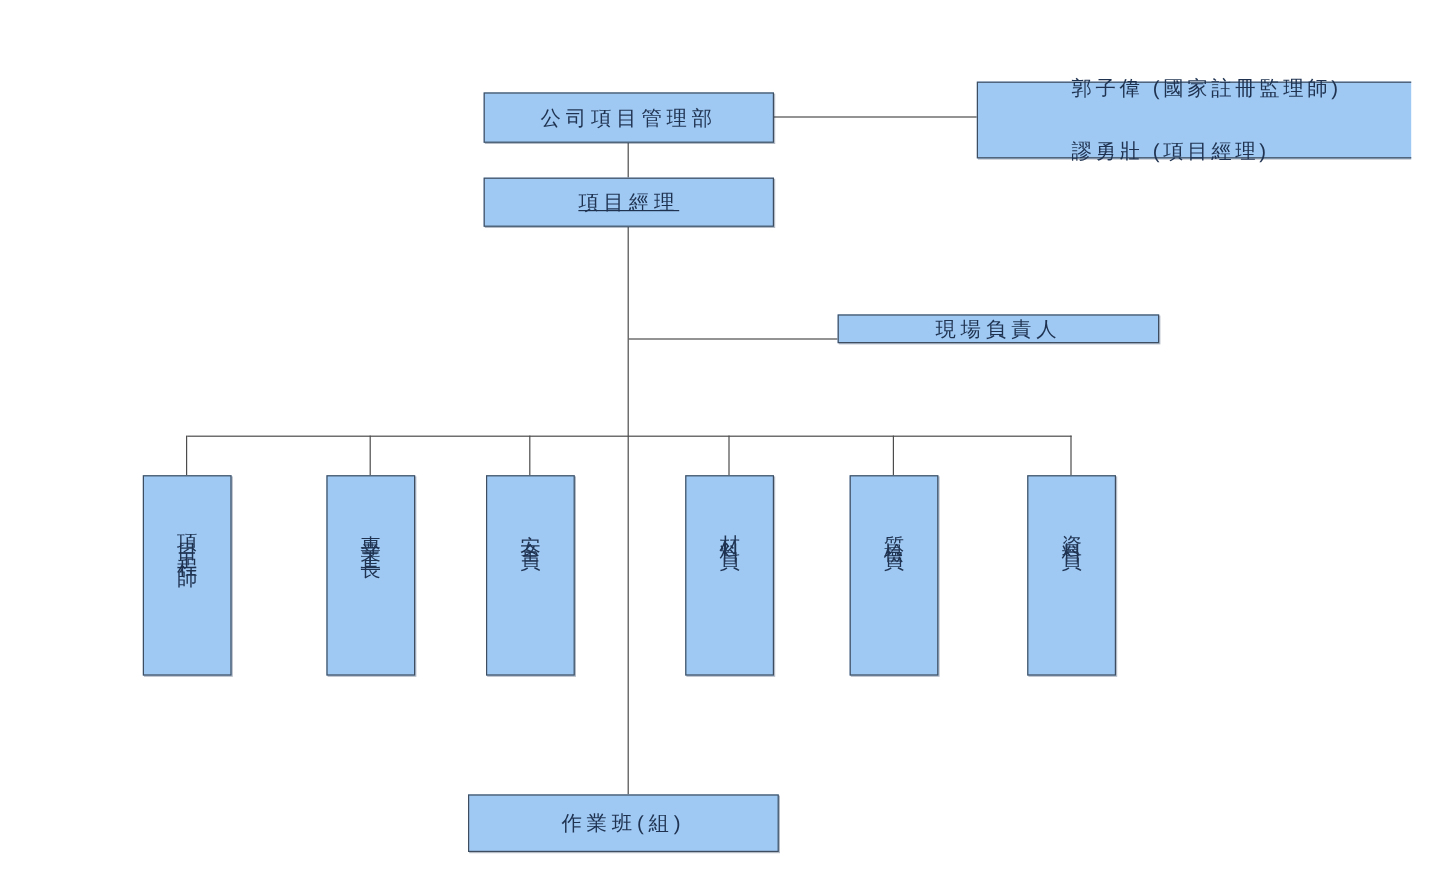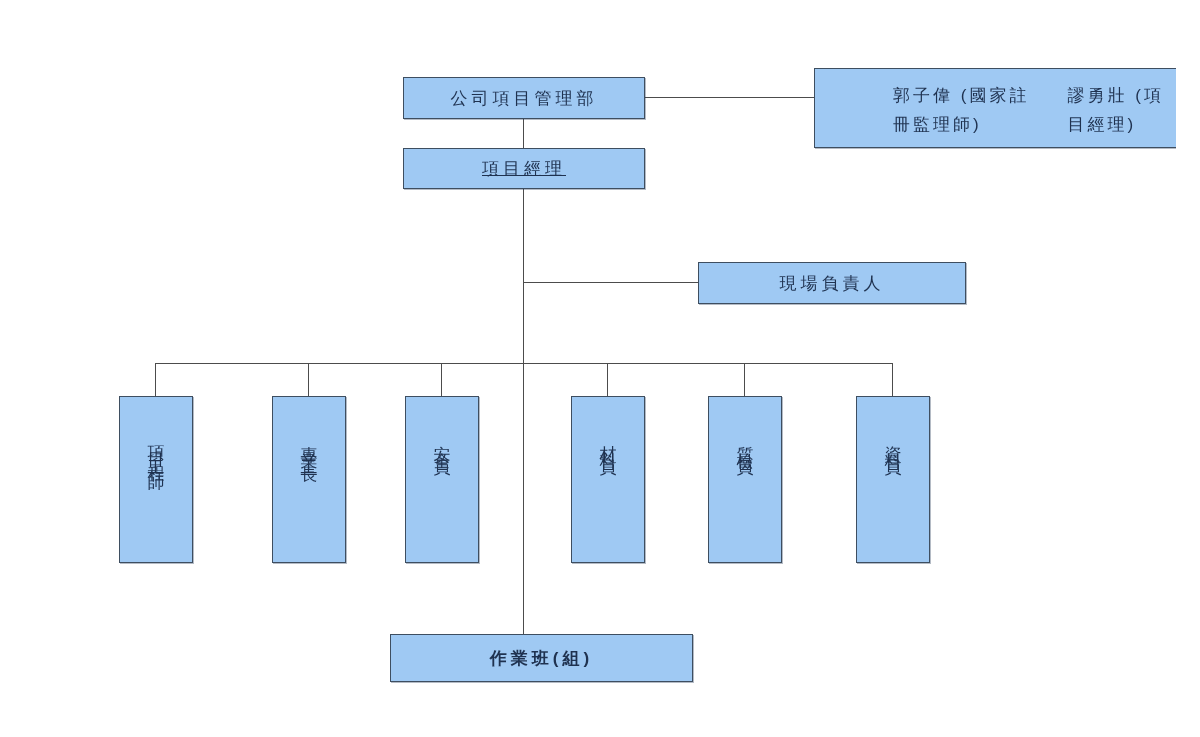--- a/index.html
+++ b/index.html
@@ -30,26 +30,26 @@
     letter-spacing: 4px;
     display: flex;
     align-items: center;
     justify-content: center;
     box-shadow: 1px 1px 0 rgba(40,60,90,0.35);
   }
 
   
   #box-dept  { left: 355px; top: 29px;  width: 242px; height: 42px; }
   #box-pm    { left: 355px; top: 100px; width: 242px; height: 41px; text-decoration: underline; }
-  #box-sup   { left: 766px; top: 20px;  width: 377px; height: 80px;
-               flex-direction: row; align-items: flex-start;
+  #box-sup   { left: 766px; top: 20px;  width: 377px; height: 64px;
+               flex-direction: column; align-items: flex-start;
                justify-content: center; padding-left: 66px;
                letter-spacing: 3px; line-height: 29px; }
-  #box-site  { left: 650px; top: 214px; width: 268px; height: 42px; }
-  #box-work  { left: 342px; top: 586px; width: 303px; height: 48px; font-weight: bold; }
+  #box-site  { left: 650px; top: 214px; width: 268px; height: 24px; }
+  #box-work  { left: 342px; top: 614px; width: 259px; height: 48px; }
 
   
   .vbox {
     position: absolute;
     top: 348px;
     width: 74px;
     height: 167px;
     background: var(--box-fill);
     border: 1px solid var(--box-border);
     color: var(--text);

